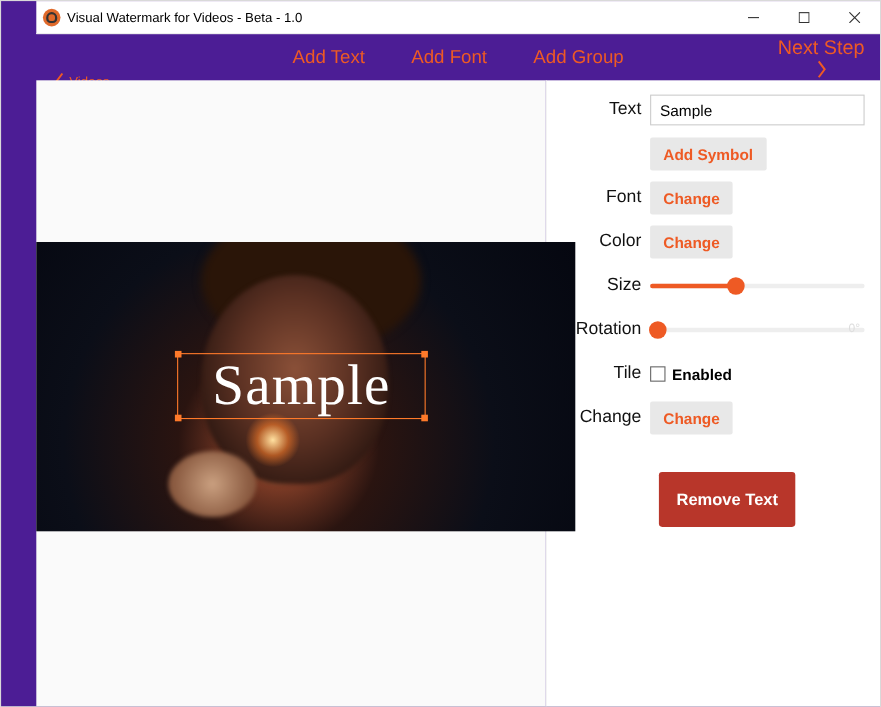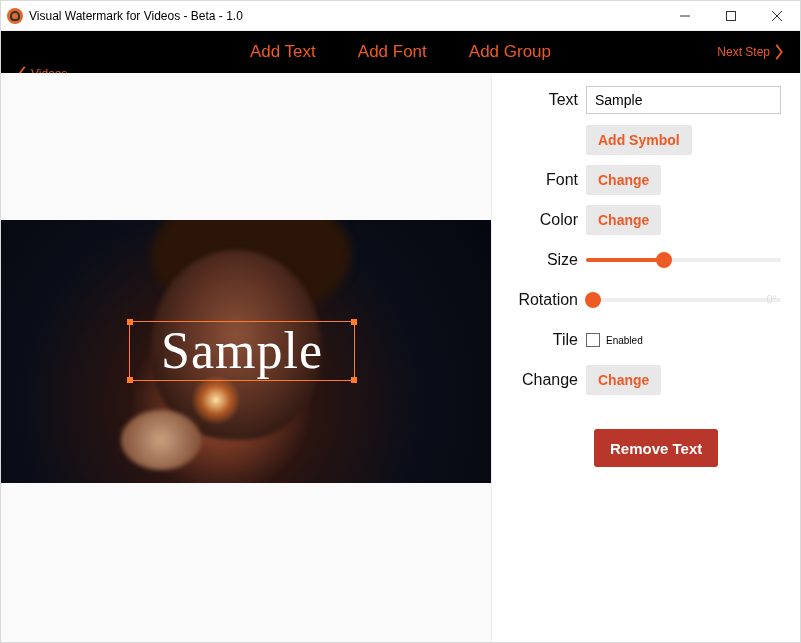--- a/index.html
+++ b/index.html
@@ -1,32 +1,32 @@
 <!DOCTYPE html>
 <html><head>
 <meta charset="utf-8">
 <style>
   * { box-sizing: border-box; margin: 0; padding: 0; font-family: "Segoe UI", Arial, sans-serif; }
   html, body { width: 801px; height: 643px; overflow: hidden; background:#fff; }
-  .window { width:801px; height:643px; border:1px solid #d9d9d9; background:#000000; display:flex; flex-direction:column; }
+  .window { width:801px; height:643px; border:1px solid #d9d9d9; background:#4c1d95; display:flex; flex-direction:column;padding-left:32px; }
   
   .titlebar { height:30px; background:#fff; display:flex; align-items:center; padding-left:6px; border-bottom:1px solid #eee; }
   .titlebar .app-icon { width:16px; height:16px; border-radius:50%; background:#e06a2b; position:relative; margin-right:6px; }
   .titlebar .app-icon::after { content:""; position:absolute; inset:3px; border:2px solid #333; border-radius:50% 50% 40% 40%; }
   .titlebar .title-text { font-size:12px; color:#000; }
   .titlebar .winbtns { margin-left:auto; display:flex; }
   .titlebar .winbtn { width:46px; height:30px; display:flex; align-items:center; justify-content:center; color:#555; }
   .titlebar .winbtn svg { width:10px; height:10px; stroke:#333; stroke-width:1; fill:none; }
   
   .toolbar { height:42px; display:flex; align-items:center; padding:0 14px; }
   .toolbar .back { display:flex; align-items:center; color:#ee5a24; font-size:12px; cursor:pointer;margin-top:44px; }
   .toolbar .back svg { width:14px; height:18px; stroke:#ee5a24; stroke-width:2; fill:none; margin-right:2px; }
   .toolbar .center { position:absolute; left:0; right:0; margin:0 auto; width:400px; display:flex; gap:42px; justify-content:center; pointer-events:none; }
   .toolbar .center a { color:#ee5a24; font-size:17px; pointer-events:auto; cursor:pointer; }
-  .toolbar .next { margin-left:auto; display:flex; align-items:center; color:#ee5a24; font-size:12px; cursor:pointer; }
+  .toolbar .next { margin-left:auto; display:flex; align-items:center; color:#ee5a24; font-size:18px; cursor:pointer;flex-direction:column; }
   .toolbar .next svg { width:14px; height:18px; stroke:#ee5a24; stroke-width:2; fill:none; margin-left:2px; }
   
   .content { flex:1; display:flex; position:relative; }
   .preview-pane { width:490px; background:#fafafa; position:relative; }
   .video-frame { position:absolute; left:0; top:147px; width:490px; height:263px; background: radial-gradient(circle at 45% 70%, #e8a060 0%, #7a3a25 12%, #2a1410 28%, #0b0e18 60%, #050710 100%); overflow:hidden; }
   .video-frame .face { position:absolute; left:150px; top:30px; width:170px; height:190px; background: radial-gradient(ellipse at 50% 45%, #8a5038 0%, #5a3022 45%, #2a1610 80%); border-radius:50% 50% 45% 45%; filter:blur(2px); }
   .video-frame .hair { position:absolute; left:150px; top:-30px; width:200px; height:130px; background:#2a1508; border-radius:50%; filter:blur(4px); }
   .video-frame .hand { position:absolute; left:120px; top:190px; width:80px; height:60px; background: radial-gradient(circle, #caa080 0%, #8a5a40 70%); border-radius:50%; filter:blur(2px); }
   .video-frame .glow { position:absolute; left:190px; top:155px; width:50px; height:50px; background: radial-gradient(circle, #ffe0a0 0%, rgba(240,120,40,0.6) 40%, transparent 70%); border-radius:50%; }
   .watermark-box { position:absolute; left:128px; top:101px; width:226px; height:60px; border:1px solid #ff7a2a; display:flex; align-items:center; justify-content:center; }
@@ -38,21 +38,21 @@
   .row .lbl { width:88px; text-align:right; font-size:16px; color:#111; padding-right:8px; }
   .row .ctrl { flex:1; display:flex; align-items:center; }
   .text-input { width:195px; height:28px; border:1px solid #ccc; padding:0 8px; font-size:14px; outline:none; }
   .btn-grey { background:#e8e8e8; border:none; height:30px; padding:0 12px; color:#ee5a24; font-weight:700; font-size:14px; border-radius:2px; cursor:pointer; }
   .slider { position:relative; width:195px; height:20px; }
   .slider .track { position:absolute; left:0; right:0; top:8px; height:4px; background:#eee; border-radius:2px; }
   .slider .thumb { position:absolute; top:2px; width:16px; height:16px; background:#ee5a24; border-radius:50%; }
   .slider .fill { position:absolute; left:0; top:8px; height:4px; background:#ee5a24; border-radius:2px; }
   .slider .val { position:absolute; right:4px; top:3px; font-size:11px; color:#fff; }
   .checkbox { width:14px; height:14px; border:1px solid #666; margin-right:6px; display:inline-block; }
-  .remove-btn { background:#b8362a; color:#fff; border:none; height:38px; padding:0 16px; font-weight:700; font-size:15px; border-radius:3px; cursor:pointer; }
+  .remove-btn { background:#b8362a; color:#fff; border:none; height:50px; padding:0 16px; font-weight:700; font-size:15px; border-radius:3px; cursor:pointer; }
   .remove-row { justify-content:flex-start; padding-left:96px; margin-top:34px; }
 </style>
 </head>
 <body>
 
 <div class="window">
 
   <div class="titlebar">
     <span class="app-icon"></span>
     <span class="title-text">Visual Watermark for Videos - Beta - 1.0</span>
@@ -164,21 +164,21 @@
             <div class="thumb" style="left:-1px"></div>
             <div class="val" style="color:#ddd">0°</div>
           </div>
         </div>
       </div>
 
       <div class="row">
         <div class="lbl">Tile</div>
         <div class="ctrl">
           <span class="checkbox"></span>
-          <span style="font-size:10px;">Enabled</span>
+          <span style="font-size:14px;font-weight:bold;">Enabled</span>
         </div>
       </div>
 
       <div class="row">
         <div class="lbl">Change</div>
         <div class="ctrl">
             <button class="btn-grey">Change</button>
           </div>
       </div>
 

